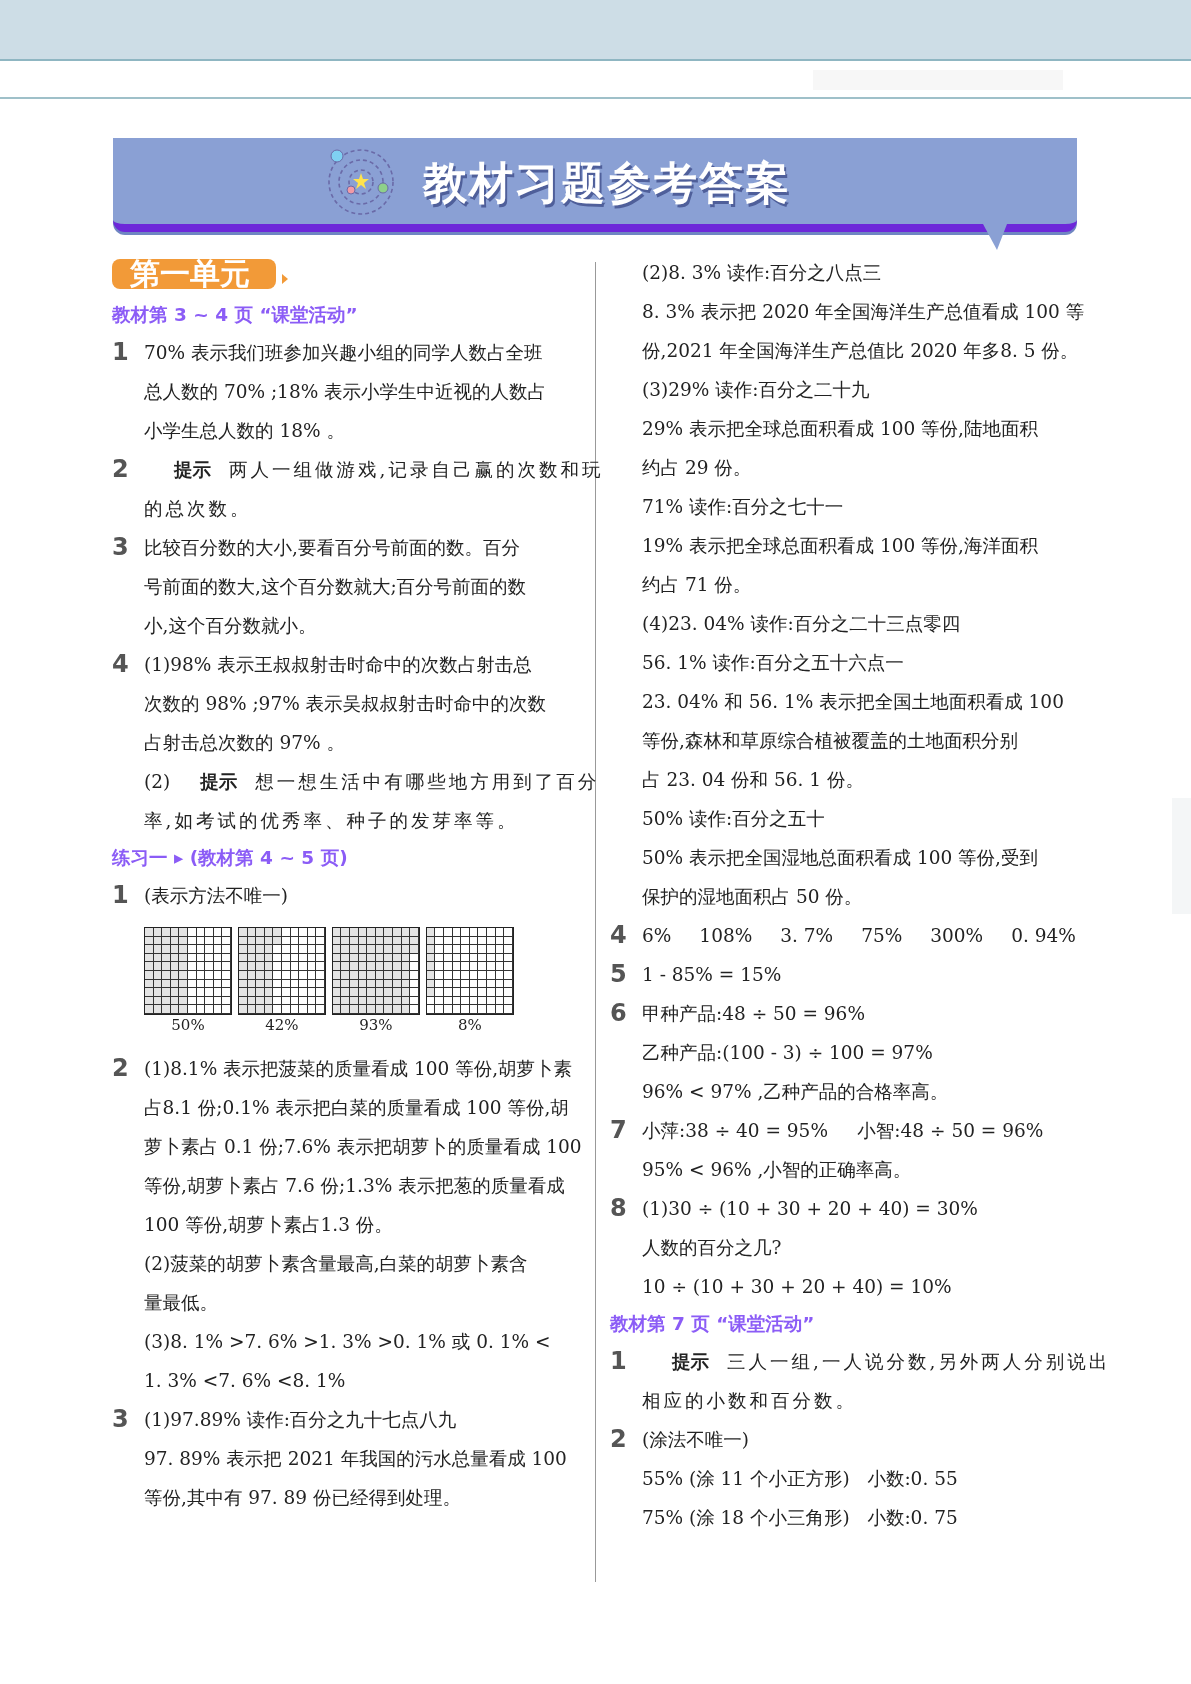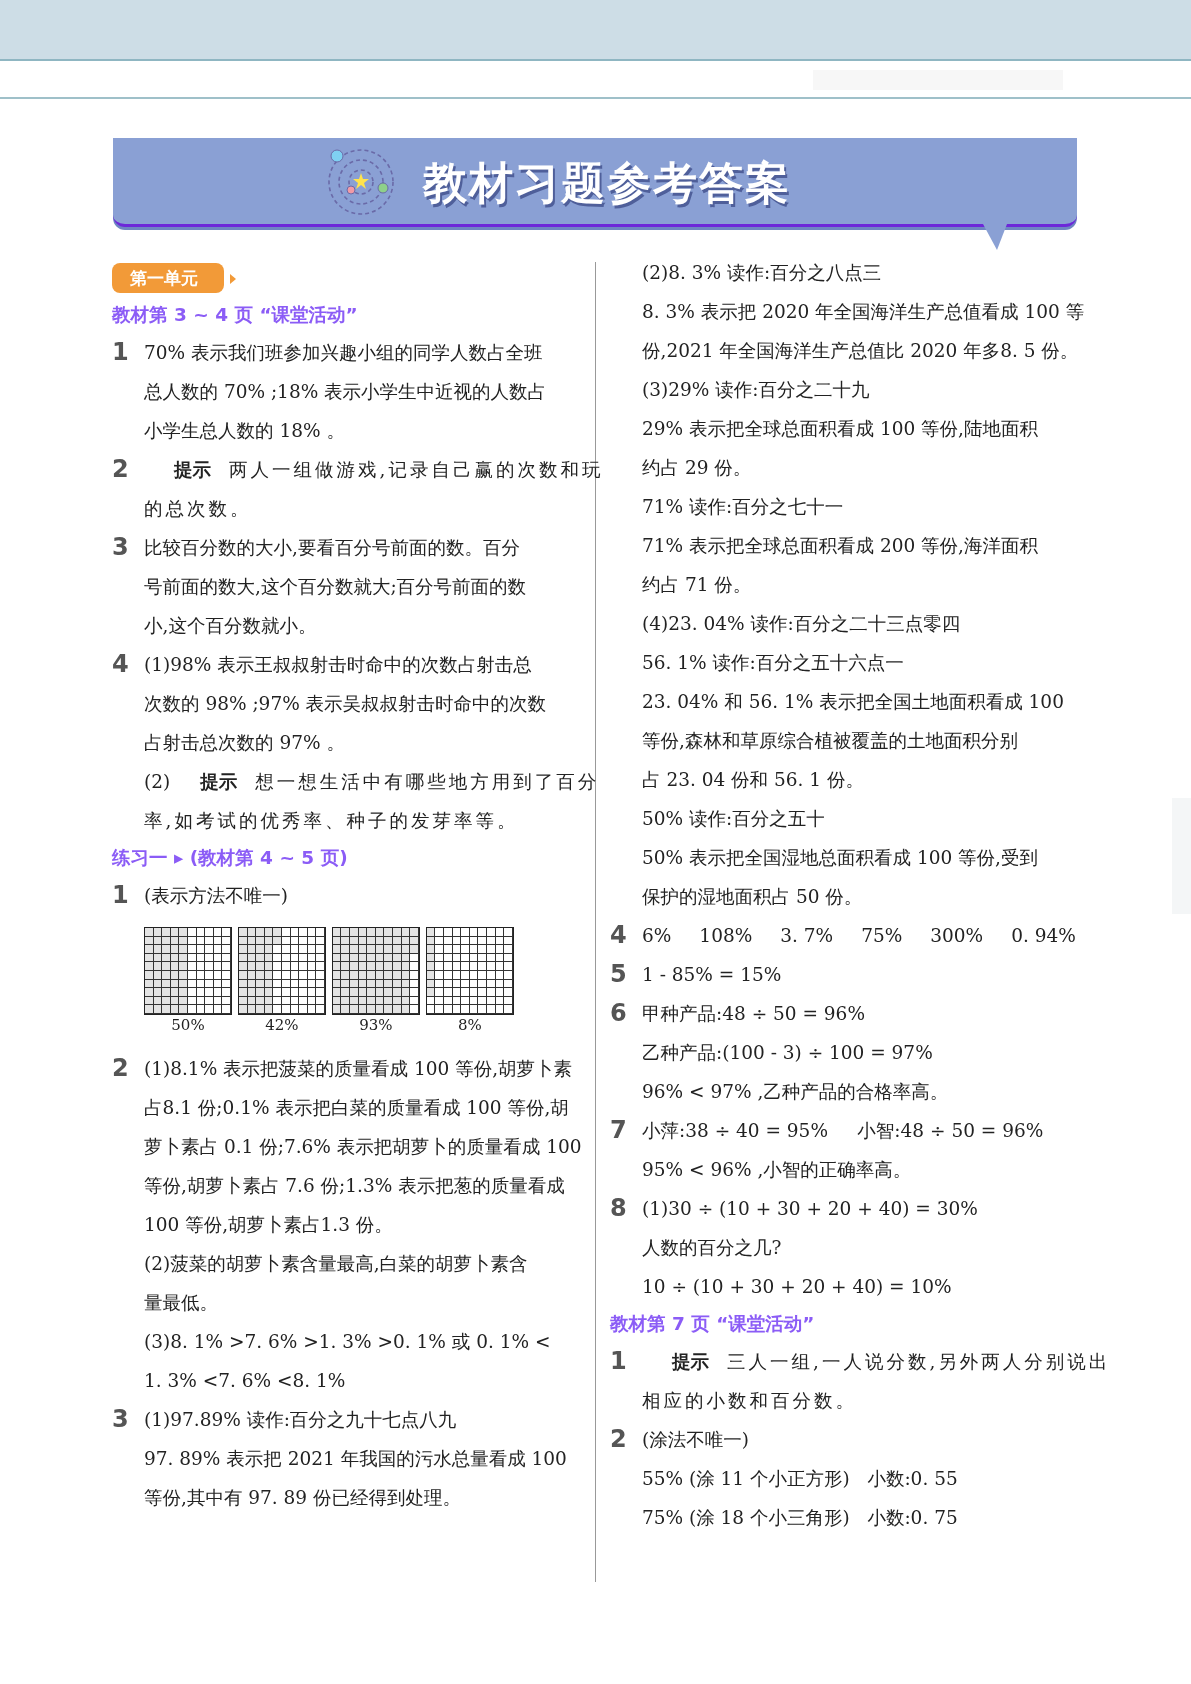--- a/index.html
+++ b/index.html
@@ -3,33 +3,33 @@
 <meta charset="utf-8">
 <style>
   html, body { margin:0; padding:0; }
   body { width:1191px; height:1684px; background:#ffffff; position:relative; overflow:hidden;
          font-family:"DejaVu Serif","Liberation Serif",serif; color:#222; }
   .topbar { position:absolute; left:0; top:0; width:1191px; height:59px; background:#cddde6; border-bottom:2px solid #8fb6c2; }
   .subbar { position:absolute; left:0; top:61px; width:1191px; height:36px; background:#fff; border-bottom:2px solid #9fc0c9; }
   .subbar .ghost { position:absolute; left:813px; top:9px; width:250px; height:20px; background:#f7f7f7; }
   .side-tab { position:absolute; left:1172px; top:798px; width:19px; height:116px; background:#f4f6f7; }
   .banner { position:absolute; left:113px; top:138px; width:964px; height:86px; background:#8aa0d4;
-            border-bottom:3px solid #6d28d9; box-shadow:0 3px 0 #6f86c2; border-radius:0 0 12px 12px; }
+            border-bottom:8px solid #6d28d9; box-shadow:0 3px 0 #6f86c2; border-radius:0 0 12px 12px; }
   .banner .tail { position:absolute; right:70px; bottom:-26px; width:0; height:0;
             border-left:14px solid transparent; border-right:10px solid transparent; border-top:26px solid #8aa0d4; }
   .banner .title { position:absolute; left:310px; top:16px; font-family:"DejaVu Sans","Liberation Sans",sans-serif;
             font-weight:bold; font-size:44px; color:#fff; letter-spacing:2px;
             text-shadow:2px 3px 0 #4f5f9a; }
   .orbit { position:absolute; left:210px; top:4px; width:76px; height:76px; }
   .colsep { position:absolute; left:595px; top:262px; width:1px; height:1320px; background:#999; }
   .col { position:absolute; top:258px; width:470px; font-size:18.5px; line-height:39px; }
   .col.left { left:112px; }
   .col.right { left:610px; }
   .unit-badge { display:inline-block; background:#f29a38; color:#fff; font-family:"DejaVu Sans","Liberation Sans",sans-serif;
-            font-weight:bold; font-size:17px; line-height:30px; padding:0 26px 0 18px; border-radius:8px; position:relative; }
+            font-weight:bold; font-size:30px; line-height:30px; padding:0 26px 0 18px; border-radius:8px; position:relative; }
   .unit-arrow { display:inline-block; width:0; height:0; border-top:5px solid transparent; border-bottom:5px solid transparent;
             border-left:6px solid #f29a38; margin-left:6px; vertical-align:middle; }
   .sec-head { color:#8b5cf6; font-family:"DejaVu Sans","Liberation Sans",sans-serif; font-weight:bold; font-size:18.5px; line-height:36px; }
   .q { position:relative; padding-left:32px; }
   .q .num { position:absolute; left:0; top:0; font-family:"DejaVu Sans","Liberation Sans",sans-serif; font-size:24px; color:#555; font-weight:bold; }
   .line { white-space:nowrap; }
   .hint { font-family:"DejaVu Sans","Liberation Sans",sans-serif; font-weight:bold; margin-right:18px;margin-left:30px; }
   .spaced { letter-spacing:3px; }
   .grids { display:flex; gap:6px; margin:12px 0 0 0; padding-left:32px; }
   .gridbox { display:flex; flex-direction:column; align-items:center; }
@@ -544,21 +544,21 @@
 
 <div class="col right" style="top:253px">
   <div class="q" id="ex3cont">
       <div class="line">(2)8. 3% 读作:百分之八点三</div>
       <div class="line">8. 3% 表示把 2020 年全国海洋生产总值看成 100 等</div>
       <div class="line">份,2021 年全国海洋生产总值比 2020 年多8. 5 份。</div>
       <div class="line">(3)29% 读作:百分之二十九</div>
       <div class="line">29% 表示把全球总面积看成 100 等份,陆地面积</div>
       <div class="line">约占 29 份。</div>
       <div class="line">71% 读作:百分之七十一</div>
-      <div class="line">71% 表示把全球总面积看成 200 等份,海洋面积</div>
+      <div class="line">19% 表示把全球总面积看成 100 等份,海洋面积</div>
       <div class="line">约占 71 份。</div>
       <div class="line">(4)23. 04% 读作:百分之二十三点零四</div>
       <div class="line">56. 1% 读作:百分之五十六点一</div>
       <div class="line">23. 04% 和 56. 1% 表示把全国土地面积看成 100</div>
       <div class="line">等份,森林和草原综合植被覆盖的土地面积分别</div>
       <div class="line">占 23. 04 份和 56. 1 份。</div>
       <div class="line">50% 读作:百分之五十</div>
       <div class="line">50% 表示把全国湿地总面积看成 100 等份,受到</div>
       <div class="line">保护的湿地面积占 50 份。</div>
     </div>

